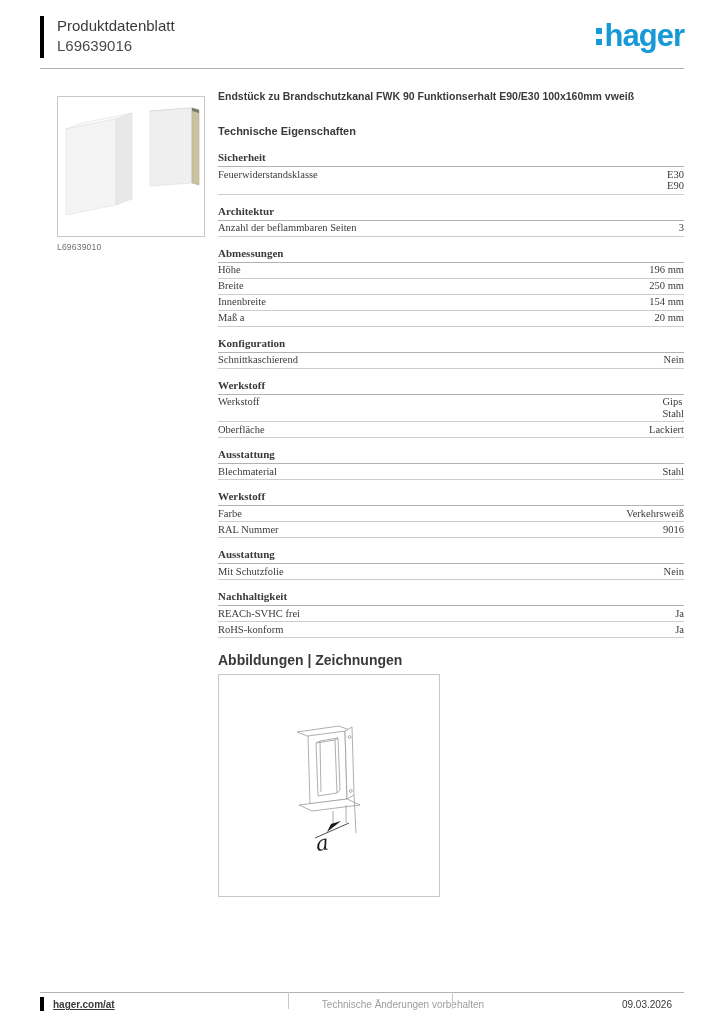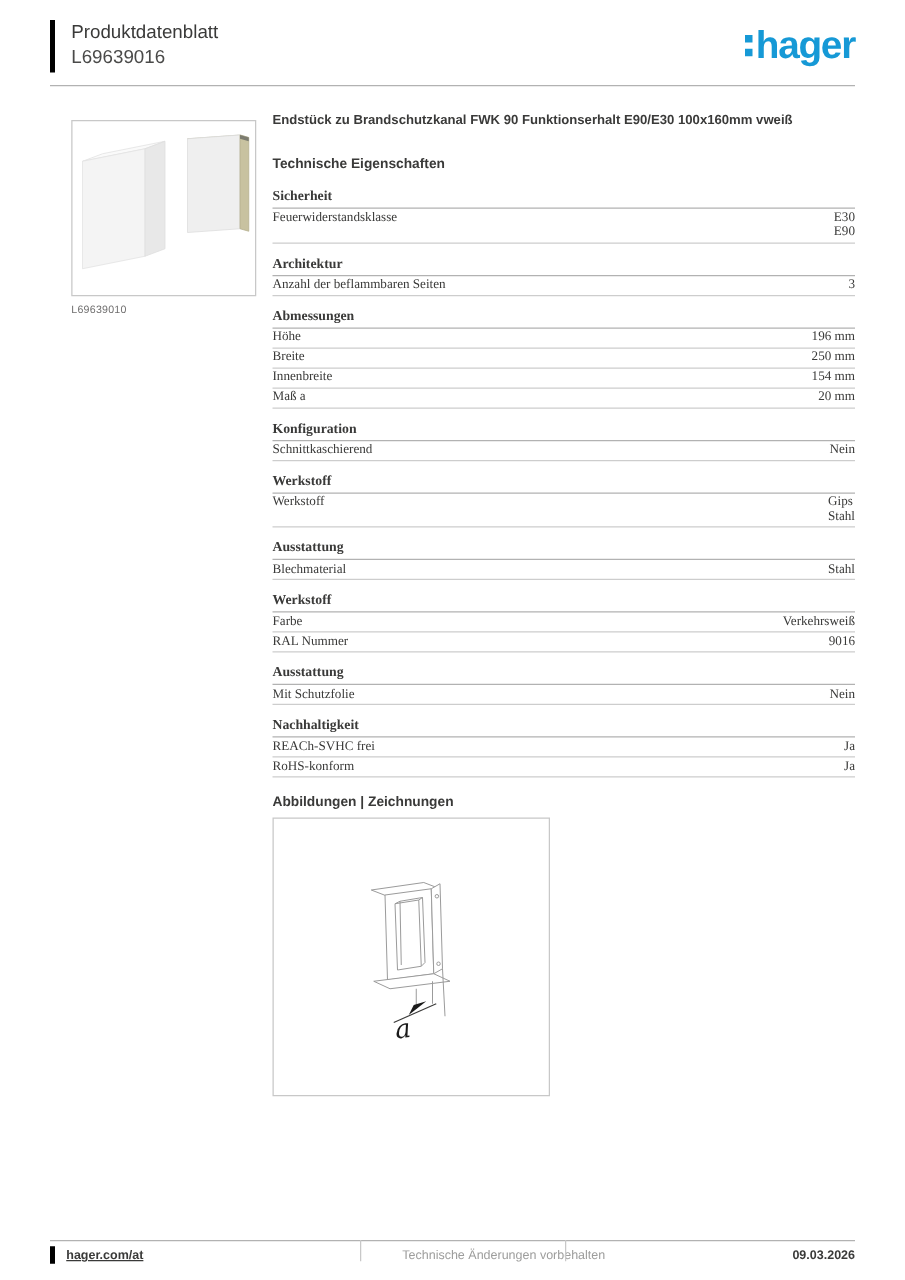--- a/index.html
+++ b/index.html
@@ -30,30 +30,30 @@
   .prod-title { font-size:10.5px; font-weight:bold; line-height:13px; }
   .subtitle { font-size:11px; font-weight:bold; margin-top:22px; }
   .sections { margin-top:14px; }
   .section { margin-bottom:10px;font-family:Liberation Serif, serif; }
   .sec-heading { font-size:11px; font-weight:bold; line-height:12px; padding-bottom:3px; border-bottom:1px solid #b2b2b2; }
   .sec-row { display:flex; justify-content:space-between; align-items:flex-start; padding:1.5px 0 2px 0; border-bottom:1px solid #cdcdcd; font-size:10.5px; line-height:11.5px;gap:12px; }
   .row-label { text-align:left; }
   .row-values { text-align:left; }
   .row-values div { line-height:11.5px; }
 
-  .drawings-heading { font-size:11px; font-weight:bold; margin-top:14px; }
+  .drawings-heading { font-size:14px; font-weight:bold; margin-top:14px; }
   .drawing-frame { margin-top:6px; width:222px; height:223px; border:1px solid #c8c8c8; background:#fff; }
 
   
   .footer-rule { position:absolute; left:40px; right:40px; top:992px; height:1px; background:#b2b2b2; }
   .footer { position:absolute; left:40px; right:40px; top:992px; height:24px; font-size:10px; }
   .footer-bar { position:absolute; left:0; top:5px; width:4px; height:14px; background:#000; }
   .footer-site { position:absolute; left:13px; top:7px; font-weight:bold; color:#3a3a39;text-decoration:underline; }
   .footer-notice { position:absolute; left:248px; width:230px; top:7px; text-align:center; color:#9d9d9c; }
-  .footer-date { position:absolute; right:0; top:7px; font-weight:bold; }
+  .footer-date { position:absolute; right:12px; top:7px; font-weight:normal; }
   .footer-divider { position:absolute; top:0; width:1px; height:17px; background:#c8c8c8; }
   .footer-divider.d1 { left:248px; }
   .footer-divider.d2 { left:412px; }
 </style>
 </head>
 <body>
 
 <div class="page">
 
   <div class="header">
@@ -148,20 +148,26 @@
             </div>
           </div>
         </div>
         <div class="section">
           <div class="sec-heading">Werkstoff</div>
           <div class="sec-row">
             <div class="row-label">Werkstoff</div>
             <div class="row-values">
               <div>Gips</div>
               <div>Stahl</div>
+            </div>
+          </div>
+          <div class="sec-row">
+            <div class="row-label">Oberfläche</div>
+            <div class="row-values">
+              <div>Lackiert</div>
             </div>
           </div>
         </div>
         <div class="section">
           <div class="sec-heading">Ausstattung</div>
           <div class="sec-row">
             <div class="row-label">Blechmaterial</div>
             <div class="row-values">
               <div>Stahl</div>
             </div>

